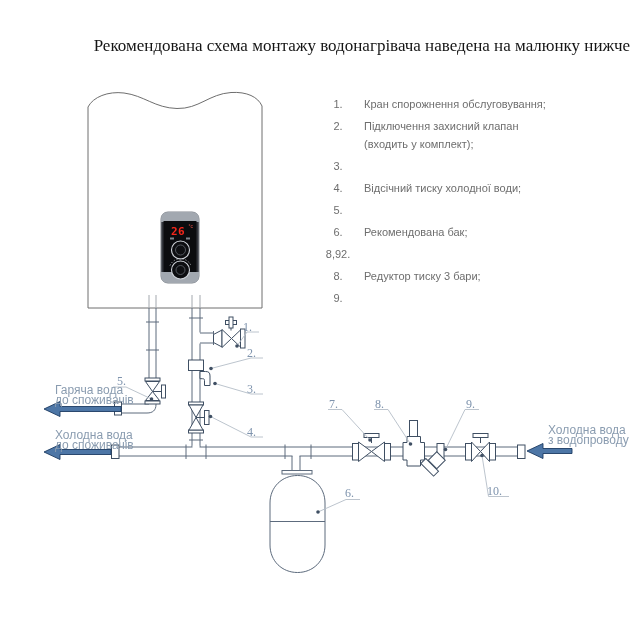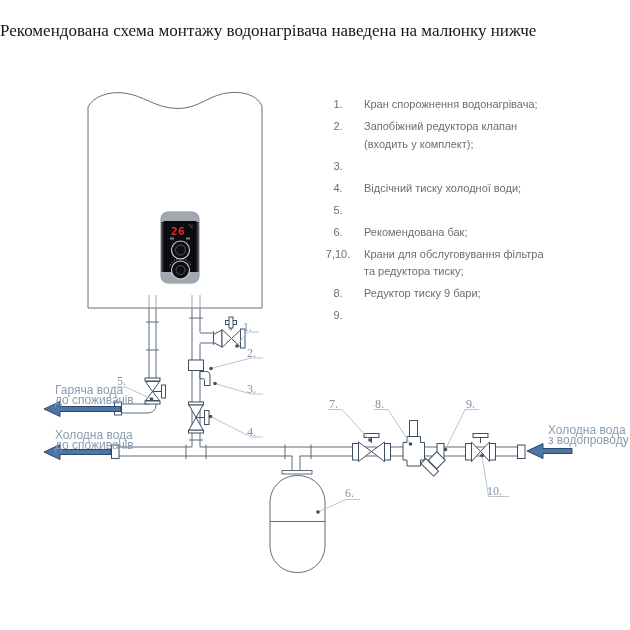--- a/index.html
+++ b/index.html
@@ -1,18 +1,18 @@
 <!DOCTYPE html>
 <html><head>
 <meta charset="utf-8">
 <style>
   html,body{margin:0;padding:0;background:#fff;}
   body{width:630px;height:630px;position:relative;overflow:hidden;
        font-family:"Liberation Sans",sans-serif;}
-  .page-title{position:absolute;top:21px;left:0;width:630px;text-align:left;
+  .page-title{position:absolute;top:36px;left:0;width:630px;text-align:right;
        font-family:"Liberation Serif",serif;font-size:17px;color:#151515;}
   svg{position:absolute;top:0;left:0;}
   .legend{position:absolute;left:320px;top:96px;width:306px;list-style:none;
        margin:0;padding:0;font-size:11px;color:#6e6e6e;}
   .legend li{display:flex;line-height:17.5px;margin-bottom:4.5px;}
   .legend .num{width:36px;flex:none;text-align:center;}
   .legend .txt{margin-left:8px;white-space:pre-line;}
   .flow-label{position:absolute;font-size:12px;line-height:10px;color:#8a9cb0;
        white-space:pre-line;}
   .fl-hot{left:55px;top:385px;}
@@ -186,46 +186,44 @@
 <div class="flow-label fl-hot">Гаряча вода
 до споживачів</div>
 <div class="flow-label fl-cold-out">Холодна вода
 до споживачів</div>
 <div class="flow-label fl-cold-in">Холодна вода
 з водопроводу</div>
 
 <ul class="legend">
   <li>
       <span class="num">1.</span>
-      <span class="txt">Кран спорожнення водонагрівача;</span>
+      <span class="txt">Кран спорожнення обслуговування;</span>
     </li>
   <li>
       <span class="num">2.</span>
-      <span class="txt">Запобіжний редуктора клапан
+      <span class="txt">Підключення захисний клапан
 (входить у комплект);</span>
     </li>
   <li>
       <span class="num">3.</span>
     </li>
   <li>
       <span class="num">4.</span>
       <span class="txt">Відсічний тиску холодної води;</span>
     </li>
   <li>
       <span class="num">5.</span>
     </li>
   <li>
       <span class="num">6.</span>
       <span class="txt">Рекомендована бак;</span>
     </li>
   <li>
-      <span class="num">7,10.</span>
-      <span class="txt">Крани для обслуговування фільтра
-та редуктора тиску;</span>
+      <span class="num">8,92.</span>
     </li>
   <li>
       <span class="num">8.</span>
-      <span class="txt">Редуктор тиску 9 бари;</span>
+      <span class="txt">Редуктор тиску 3 бари;</span>
     </li>
   <li>
       <span class="num">9.</span>
     </li>
 </ul>
 
 </body></html>

